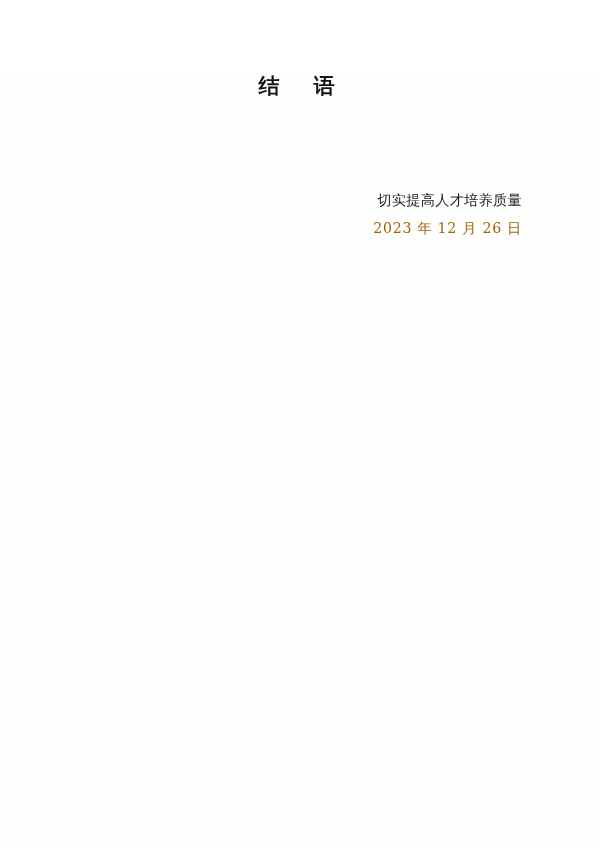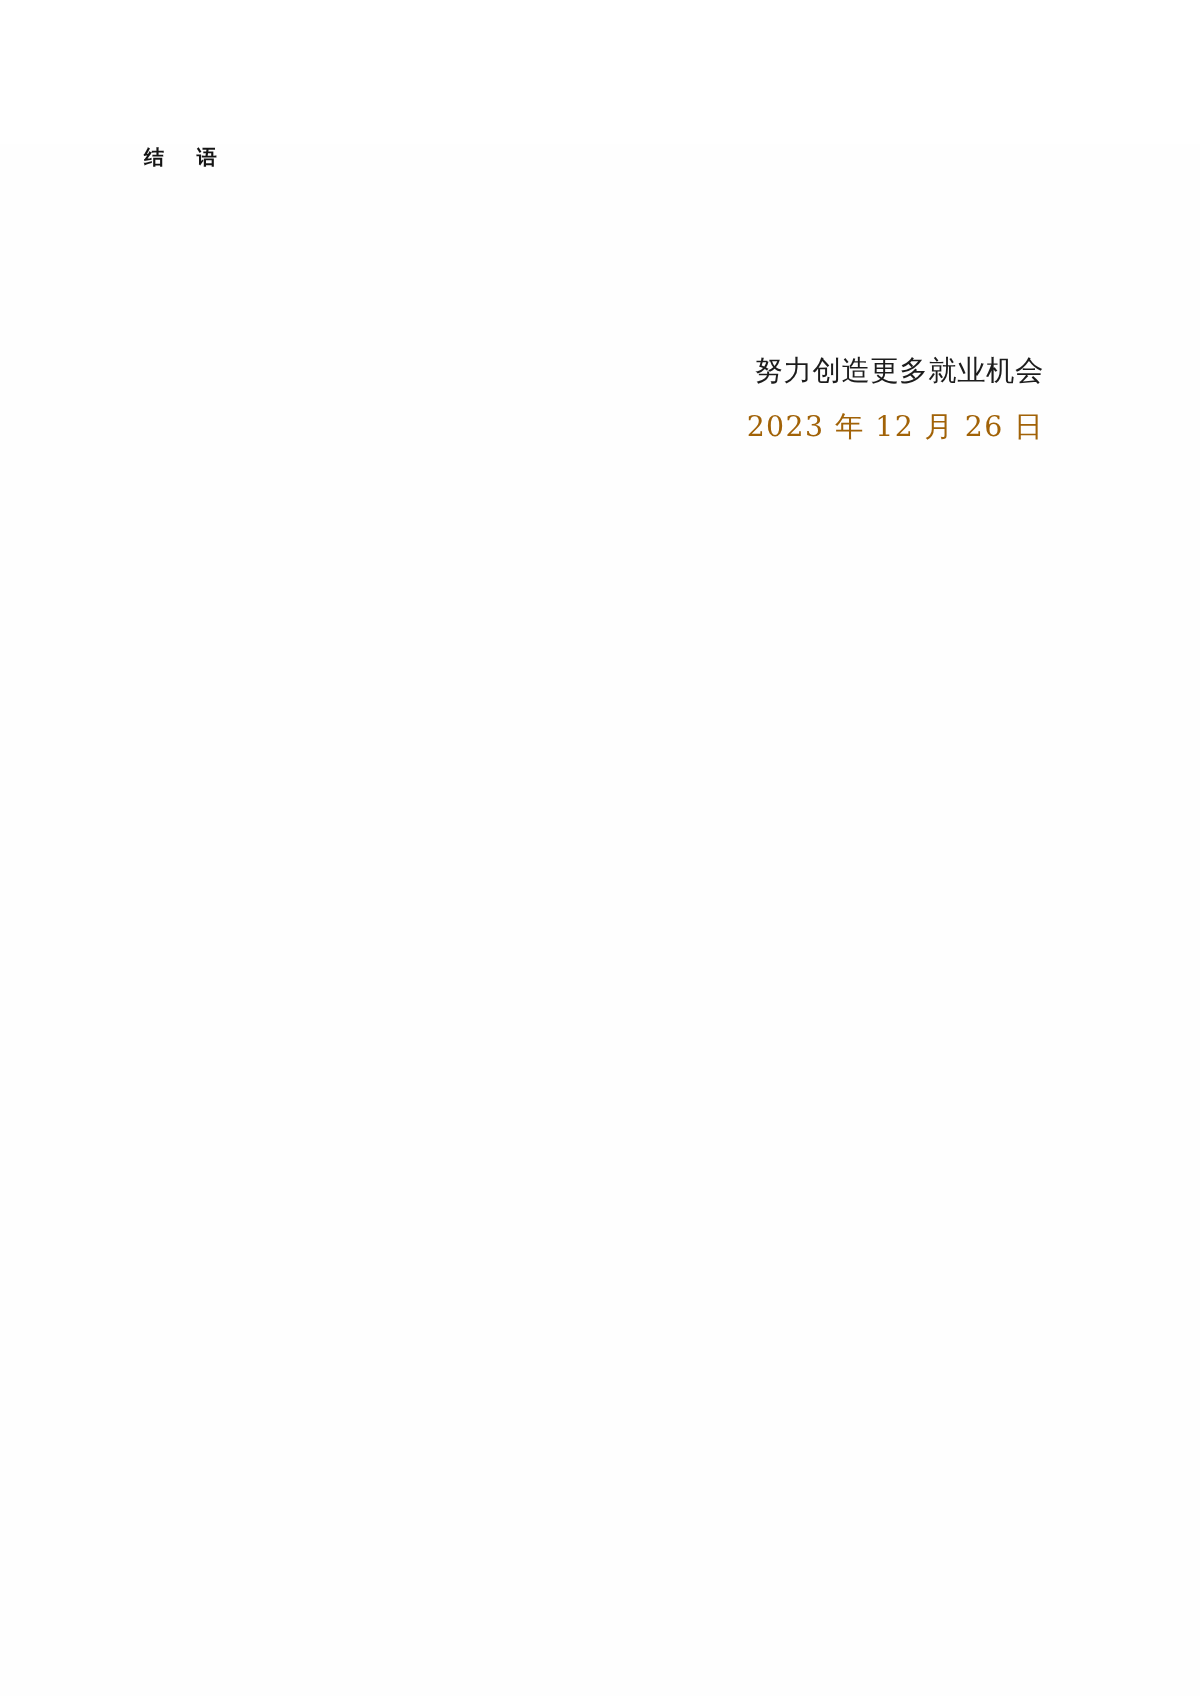--- a/index.html
+++ b/index.html
@@ -17,22 +17,22 @@
   .page {
     position: relative;
     width: 600px;
     height: 848px;
     background: #fefefe;
     box-sizing: border-box;
     padding: 0 72px;
   }
   .doc-title {
     margin-top: 72px;
-    text-align: left;
-    font-size: 10px;
+    text-align: center;
+    font-size: 21px;
     font-weight: bold;
     letter-spacing: 0.32em;
     color: #141414;
     font-family: "DejaVu Serif", serif;
   }
   .body-block {
     margin-top: 22px;
   }
   .body-paragraph {
     font-size: 14.2px;
@@ -64,17 +64,17 @@
 </style>
 </head>
 <body>
 
 <div class="page">
 
   <div class="doc-title">结　语</div>
 
 
   <div class="signature-block">
-    <div class="sig-org">努力创造更多就业机会</div>
+    <div class="sig-org">切实提高人才培养质量</div>
     <div class="sig-date">2023 年 12 月 26 日</div>
   </div>
 
 </div>
 
 </body></html>

